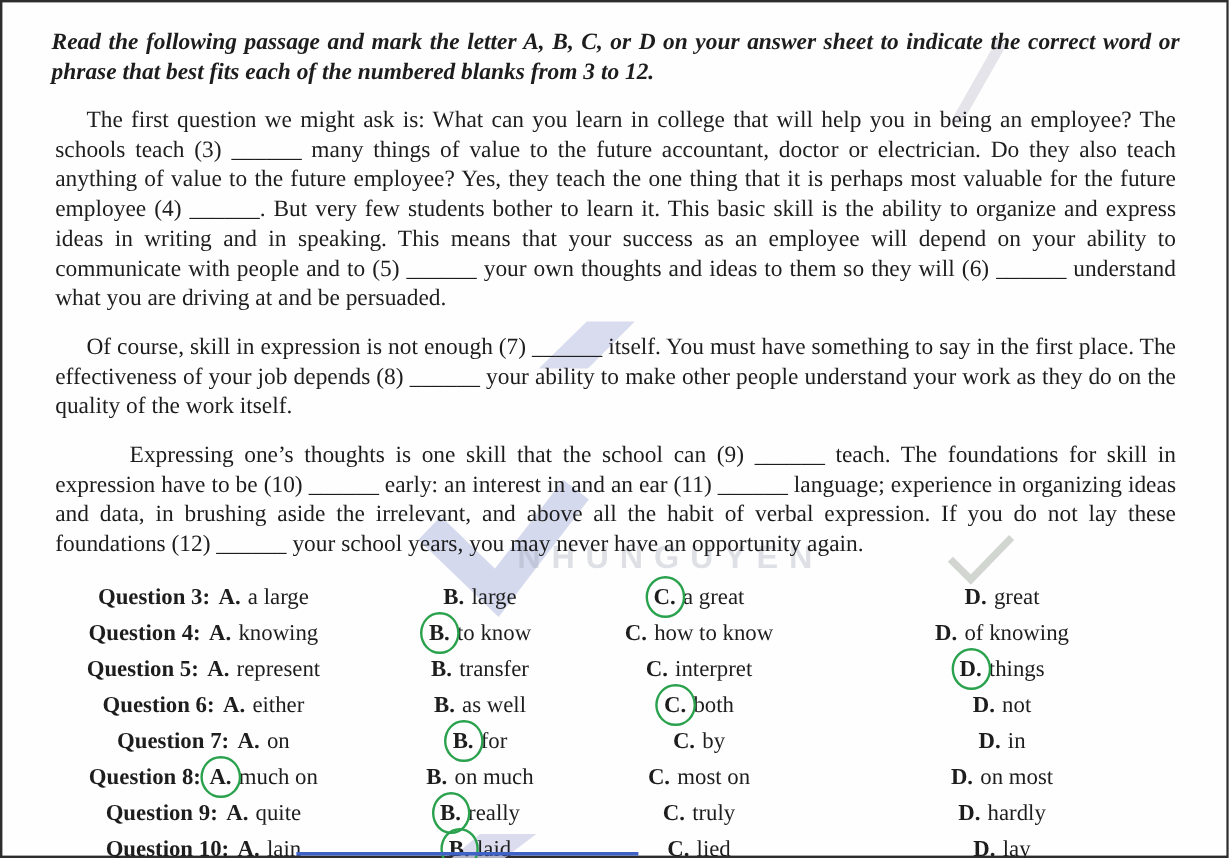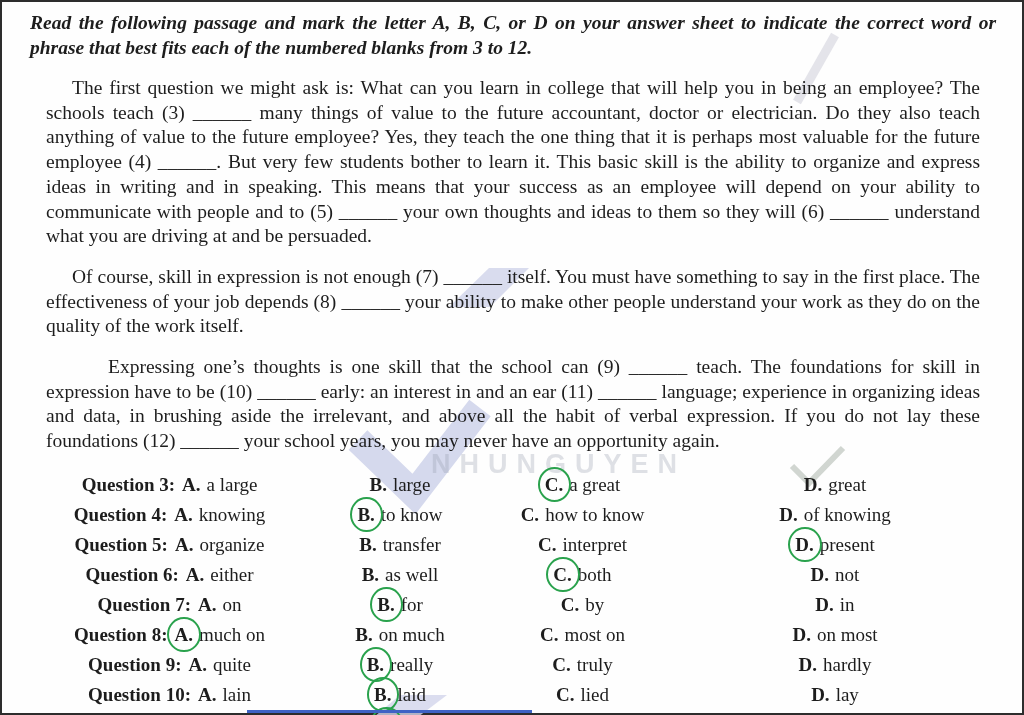--- a/index.html
+++ b/index.html
@@ -13,21 +13,21 @@
   }
   .wm-svg{position:absolute;left:0;top:0;z-index:0;pointer-events:none;}
   .wm-text{
     position:absolute;left:429px;top:447px;z-index:1;pointer-events:none;
     font-family:"Liberation Sans", sans-serif;font-weight:bold;
     font-size:27px;letter-spacing:9px;color:rgba(150,156,172,0.30);
     white-space:nowrap;
   }
   .content{position:relative;z-index:2;padding:8px 26px 0 28px;}
   .instruction{
-    margin:0;font-weight:bold;font-style:italic;
+    margin:13px;font-weight:bold;font-style:italic;
     font-size:19.5px;line-height:25px;text-align:justify;
   }
   .para{margin:16px;font-size:19.5px;line-height:24.7px;text-align:justify;}
   .indent-sm{text-indent:26px;}
   .indent-lg{text-indent:62px;}
   .questions{margin-top:7px;}
   .q-row{
     display:grid;grid-template-columns:279px 182px 183px auto;
     height:30px;align-items:center;font-size:19px;text-align:center;
   }
@@ -94,30 +94,30 @@
     </div>
     <div class="q-cell">
       <span class="opt-letter">C.</span><span class="opt-text">how to know</span>
     </div>
     <div class="q-cell">
       <span class="opt-letter">D.</span><span class="opt-text">of knowing</span>
     </div>
   </div>
         <div class="q-row">
     <div class="q-cell">
-      <span class="q-label">Question 5:</span><span class="opt-letter">A.</span><span class="opt-text">organize</span>
+      <span class="q-label">Question 5:</span><span class="opt-letter">A.</span><span class="opt-text">represent</span>
     </div>
     <div class="q-cell">
       <span class="opt-letter">B.</span><span class="opt-text">transfer</span>
     </div>
     <div class="q-cell">
       <span class="opt-letter">C.</span><span class="opt-text">interpret</span>
     </div>
     <div class="q-cell">
-      <span class="opt-letter circled">D.</span><span class="opt-text">present</span>
+      <span class="opt-letter circled">D.</span><span class="opt-text">things</span>
     </div>
   </div>
         <div class="q-row">
     <div class="q-cell">
       <span class="q-label">Question 6:</span><span class="opt-letter">A.</span><span class="opt-text">either</span>
     </div>
     <div class="q-cell">
       <span class="opt-letter">B.</span><span class="opt-text">as well</span>
     </div>
     <div class="q-cell">

